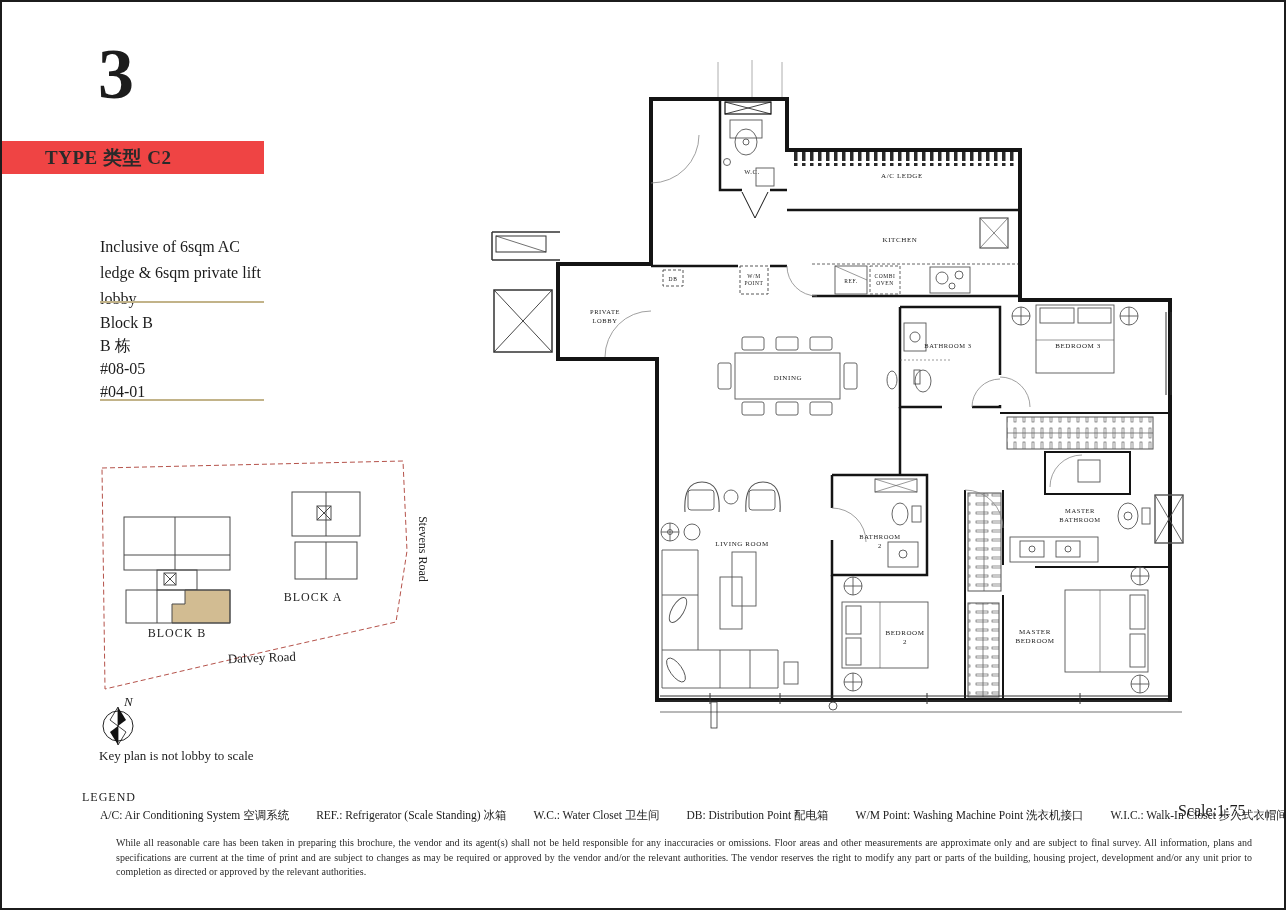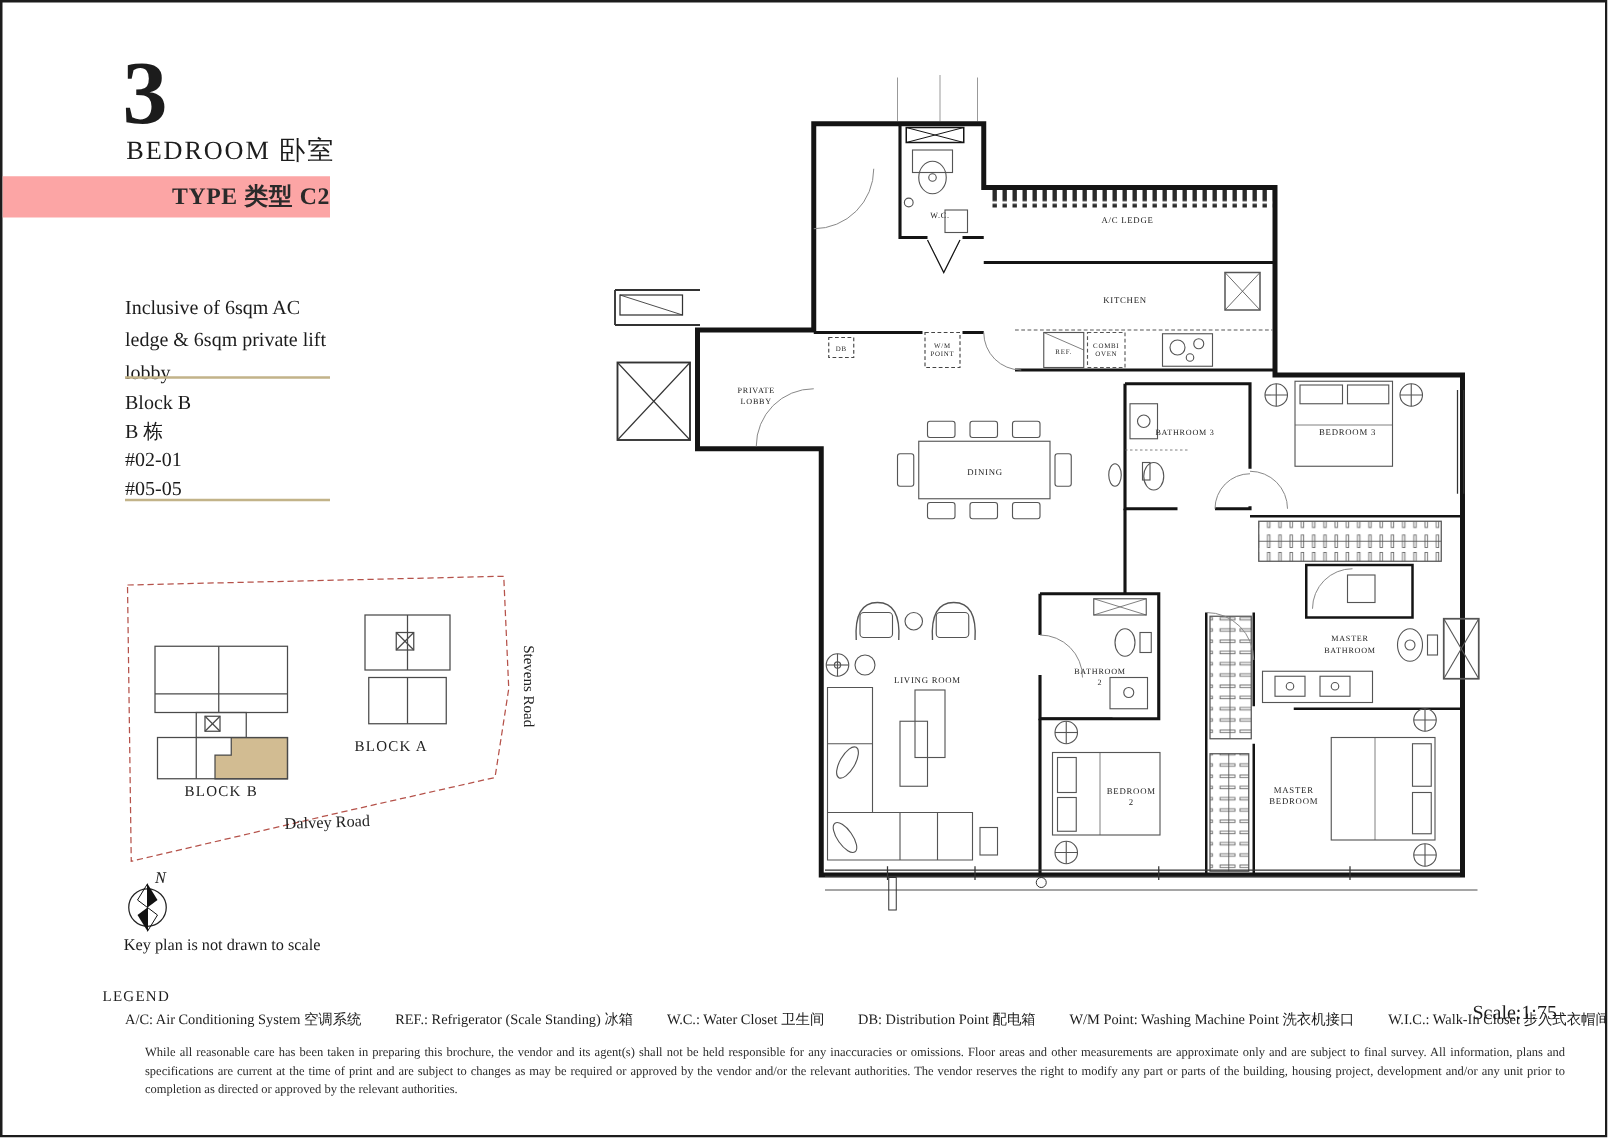--- a/index.html
+++ b/index.html
@@ -6,23 +6,23 @@
   #page{
     position:relative;width:1286px;height:910px;background:#fff;
     border:2px solid #1c1c1c;box-sizing:border-box;overflow:hidden;
     font-family:"Liberation Serif", serif;color:#1c1c1c;
   }
   .abs{position:absolute;}
   
   .big-num{left:96px;top:36px;font-size:72px;font-weight:bold;line-height:1;}
   .bed-label{left:99px;top:104px;font-size:21px;letter-spacing:1.5px;}
   .type-banner{
-    left:0;top:139px;width:262px;height:33px;background:#fca5a5;
+    left:0;top:139px;width:262px;height:33px;background:#ef4444;
     font-size:19px;font-weight:bold;line-height:33px;padding-left:43px;
-    box-sizing:border-box;letter-spacing:.5px;color:#2a2a2a;text-align:right;
+    box-sizing:border-box;letter-spacing:.5px;color:#2a2a2a;
   }
   .area-block{left:98px;top:181px;font-size:16px;line-height:28px;}
   .inclusive{left:98px;top:232px;width:172px;font-size:16px;line-height:26px;font-family:Liberation Serif, serif;}
   .rule{left:98px;width:164px;height:0;border-top:2px solid #c2b389;}
   .rule1{top:299px;} .rule2{top:397px;}
   .block-info{left:98px;top:309px;font-size:16px;line-height:23px;}
   .keyplan-caption{left:97px;top:746px;font-size:13px;}
   
   .legend-title{left:80px;top:788px;font-size:12px;letter-spacing:1px;}
   .legend-row{left:98px;top:806px;width:1060px;font-size:11.5px;white-space:nowrap;}
@@ -33,32 +33,31 @@
     text-align:justify;color:#2b2b2b;
   }
   svg text{font-family:"Liberation Serif", serif;fill:#222;}
 </style>
 </head>
 <body>
 
 <div id="page">
 
   <div class="abs big-num">3</div>
-  <div class="abs bed-label">BEDROOM 卧室</div>
   <div class="abs type-banner">TYPE 类型 C2</div>
 
 
   <div class="abs inclusive">Inclusive of 6sqm AC ledge &amp; 6sqm private lift lobby</div>
 
   <div class="abs rule rule1"></div>
   <div class="abs block-info">
     <div>Block B</div>
     <div>B 栋</div>
-    <div>#02-01</div>
-    <div>#05-05</div>
+    <div>#08-05</div>
+    <div>#04-01</div>
   </div>
   <div class="abs rule rule2"></div>
 
   <svg class="abs" style="left:95px;top:452px;" width="345" height="300" viewBox="0 0 345 300">
 
     <polygon points="5,14 306,7 310,97 299,168 175,196 8,235" fill="none" stroke="#b5524a" stroke-width="1" stroke-dasharray="5,3"></polygon>
 
     <g stroke="#4a4a4a" stroke-width="1" fill="none">
       <rect x="27" y="63" width="106" height="53"></rect>
       <line x1="27" y1="101" x2="133" y2="101"></line>
@@ -88,21 +87,21 @@
 
     <g>
       <circle cx="21" cy="272" r="15" fill="none" stroke="#222" stroke-width="1"></circle>
       <path d="M 21,272 L 21,253 L 29,266 Z" fill="#111"></path>
       <path d="M 21,272 L 21,291 L 13,278 Z" fill="#111"></path>
       <path d="M 21,272 L 21,253 L 13,266 Z" fill="none" stroke="#111" stroke-width="0.8"></path>
       <path d="M 21,272 L 21,291 L 29,278 Z" fill="none" stroke="#111" stroke-width="0.8"></path>
       <text x="27" y="252" font-size="13" font-style="italic">N</text>
     </g>
   </svg>
-  <div class="abs keyplan-caption">Key plan is not drawn to scale</div>
+  <div class="abs keyplan-caption">Key plan is not lobby to scale</div>
 
   <svg class="abs" style="left:478px;top:48px;" width="715" height="700" viewBox="0 0 715 700">
     <defs>
       <pattern id="tickpat" width="8" height="14" patternUnits="userSpaceOnUse">
         <rect x="2" y="1" width="3.5" height="12" fill="#2a2a2a"></rect>
       </pattern>
       <pattern id="hangH" width="9" height="30" patternUnits="userSpaceOnUse">
         <rect x="3" y="2" width="2" height="10" fill="none" stroke="#666" stroke-width="0.7"></rect>
         <rect x="3" y="18" width="2" height="10" fill="none" stroke="#666" stroke-width="0.7"></rect>
       </pattern>

